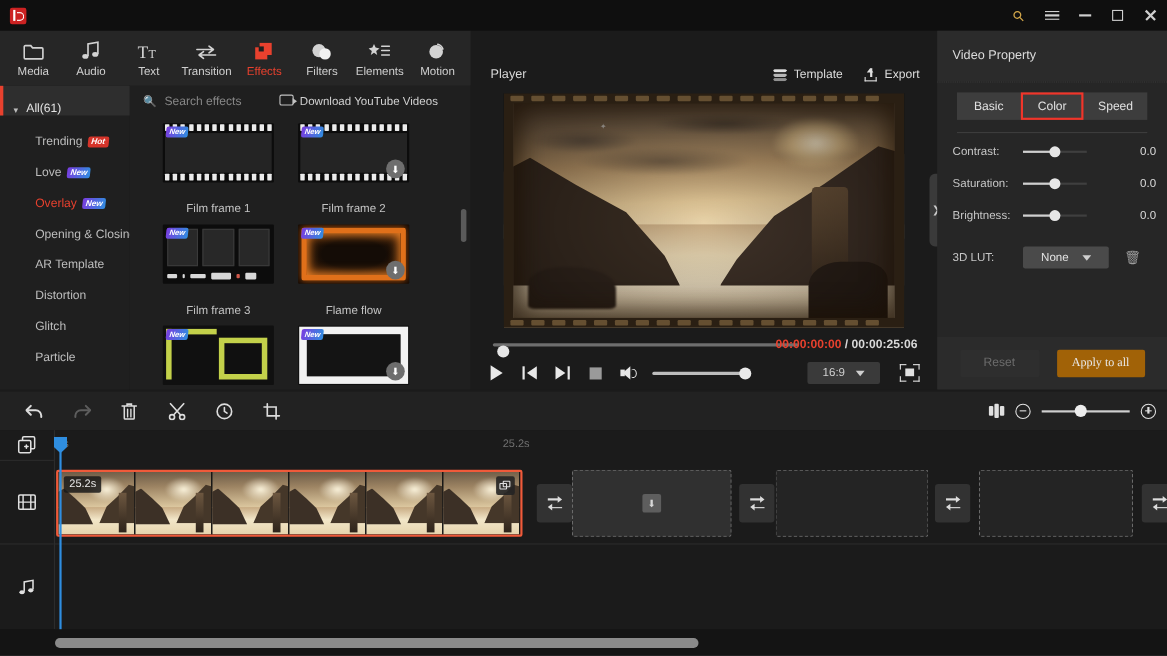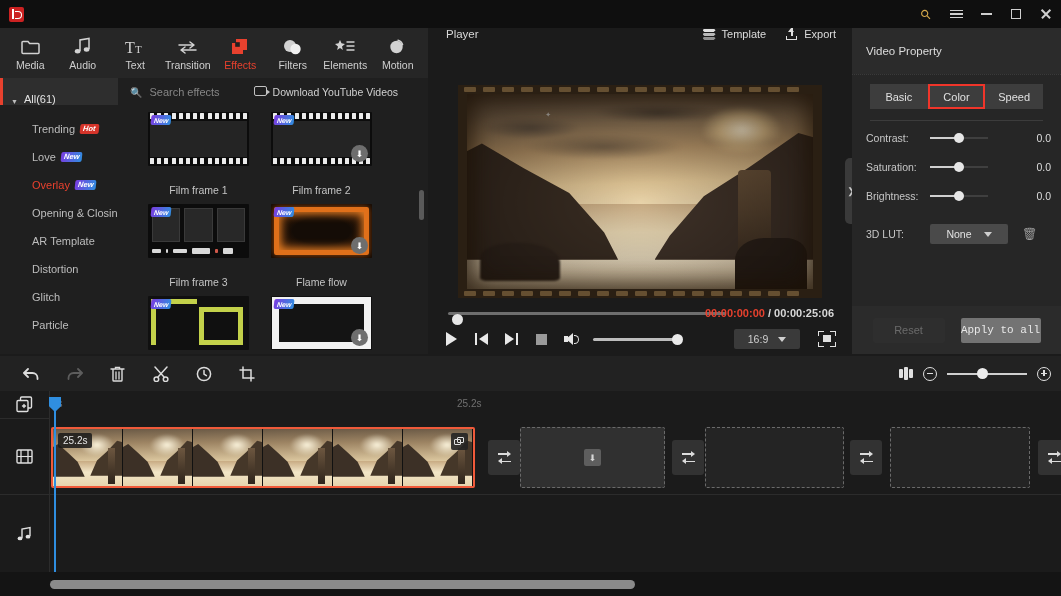--- a/index.html
+++ b/index.html
@@ -162,21 +162,21 @@
 
   .eff-scroll {
     position:absolute; right:4px; top:112px; width:5px; height:30px;
     background:#5a5a5a; border-radius:3px;
   }
 
   
   .player {
     position:absolute; left:428px; top:28px; width:424px; height:326px; background:#1b1b1b;
   }
-  .player-head { height:46px; display:flex; align-items:flex-start; position:relative; }
+  .player-head { height:46px; display:flex; align-items:flex-end; position:relative; }
   .player-title { font-size:11.5px; color:#d8d8d8; margin-left:18px; }
   .ph-right { position:absolute; right:16px; display:flex; align-items:center; gap:20px; }
   .ph-item { display:flex; align-items:center; gap:6px; font-size:11px; color:#dcdcdc; cursor:default;}
   .stack-icon { width:13px;height:11px;position:relative; }
   .stack-icon i{position:absolute;left:0;width:13px;height:3.4px;background:#e0e0e0;
      clip-path: polygon(14% 0,86% 0,100% 50%,86% 100%,14% 100%,0 50%);}
   .stack-icon i:nth-child(1){top:0}.stack-icon i:nth-child(2){top:4px;opacity:.8}
   .stack-icon i:nth-child(3){top:8px;opacity:.6}
   .up-icon{width:12px;height:12px;position:relative;}
   .up-icon .a{position:absolute;left:5px;top:0;width:1.6px;height:8px;background:#e0e0e0;}
@@ -316,22 +316,22 @@
     width:78px;height:20px;background:#4a4a4a;border-radius:2px;display:flex;align-items:center;
     justify-content:center;gap:12px;font-size:10.5px;color:#e2e2e2;margin-left:4px;
   }
   .trash { margin-left:14px; color:#9d9d9d; font-size:12px; }
   .rp-foot {
     position:absolute;bottom:0;left:0;width:209px;height:48px;background:#2b2b2b;
     display:flex;align-items:center;justify-content:center;gap:16px;
   }
   .btn-reset{width:72px;height:25px;background:#2e2e2e;border:none;border-radius:2px;
      color:#6b6b6b;font-size:11px;font-family:inherit;}
-  .btn-apply{width:80px;height:25px;background:#737373;border:none;border-radius:2px;
-     color:#e8e8e8;font-size:11px;font-family:Liberation Mono, monospace;}
+  .btn-apply{width:80px;height:25px;background:#a16207;border:none;border-radius:2px;
+     color:#e8e8e8;font-size:11px;font-family:Liberation Serif, serif;}
   .collapse {
     position:absolute;left:-7px;top:130px;width:12px;height:66px;background:#3a3a3a;
     border-radius:5px 0 0 5px; display:flex;align-items:center;justify-content:center;
     color:#c9c9c9;font-size:9px;
   }
 
   
   .tl-toolbar {
     position:absolute;left:0;top:356px;width:1061px;height:35px;background:#222;
     display:flex;align-items:center;

